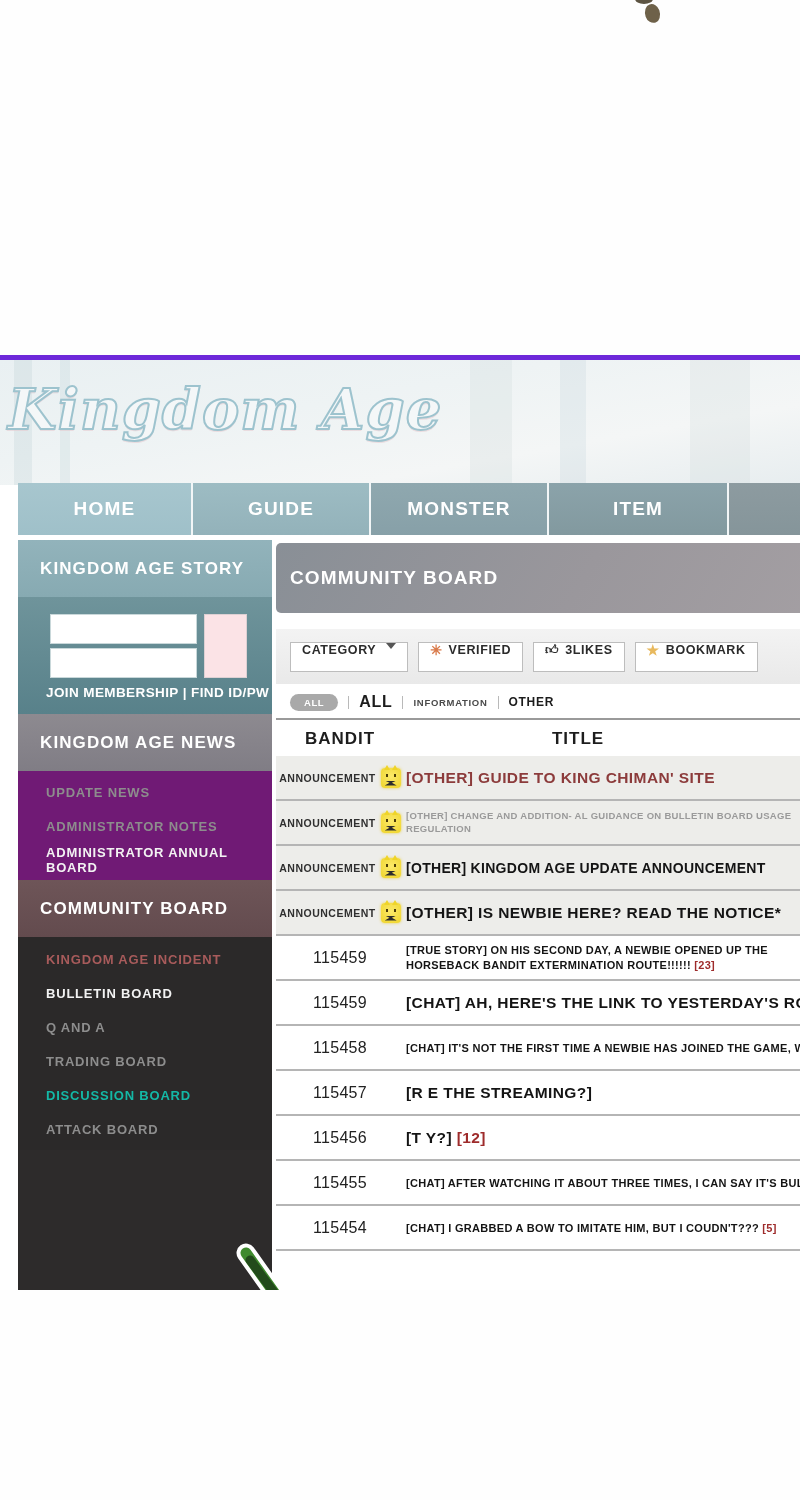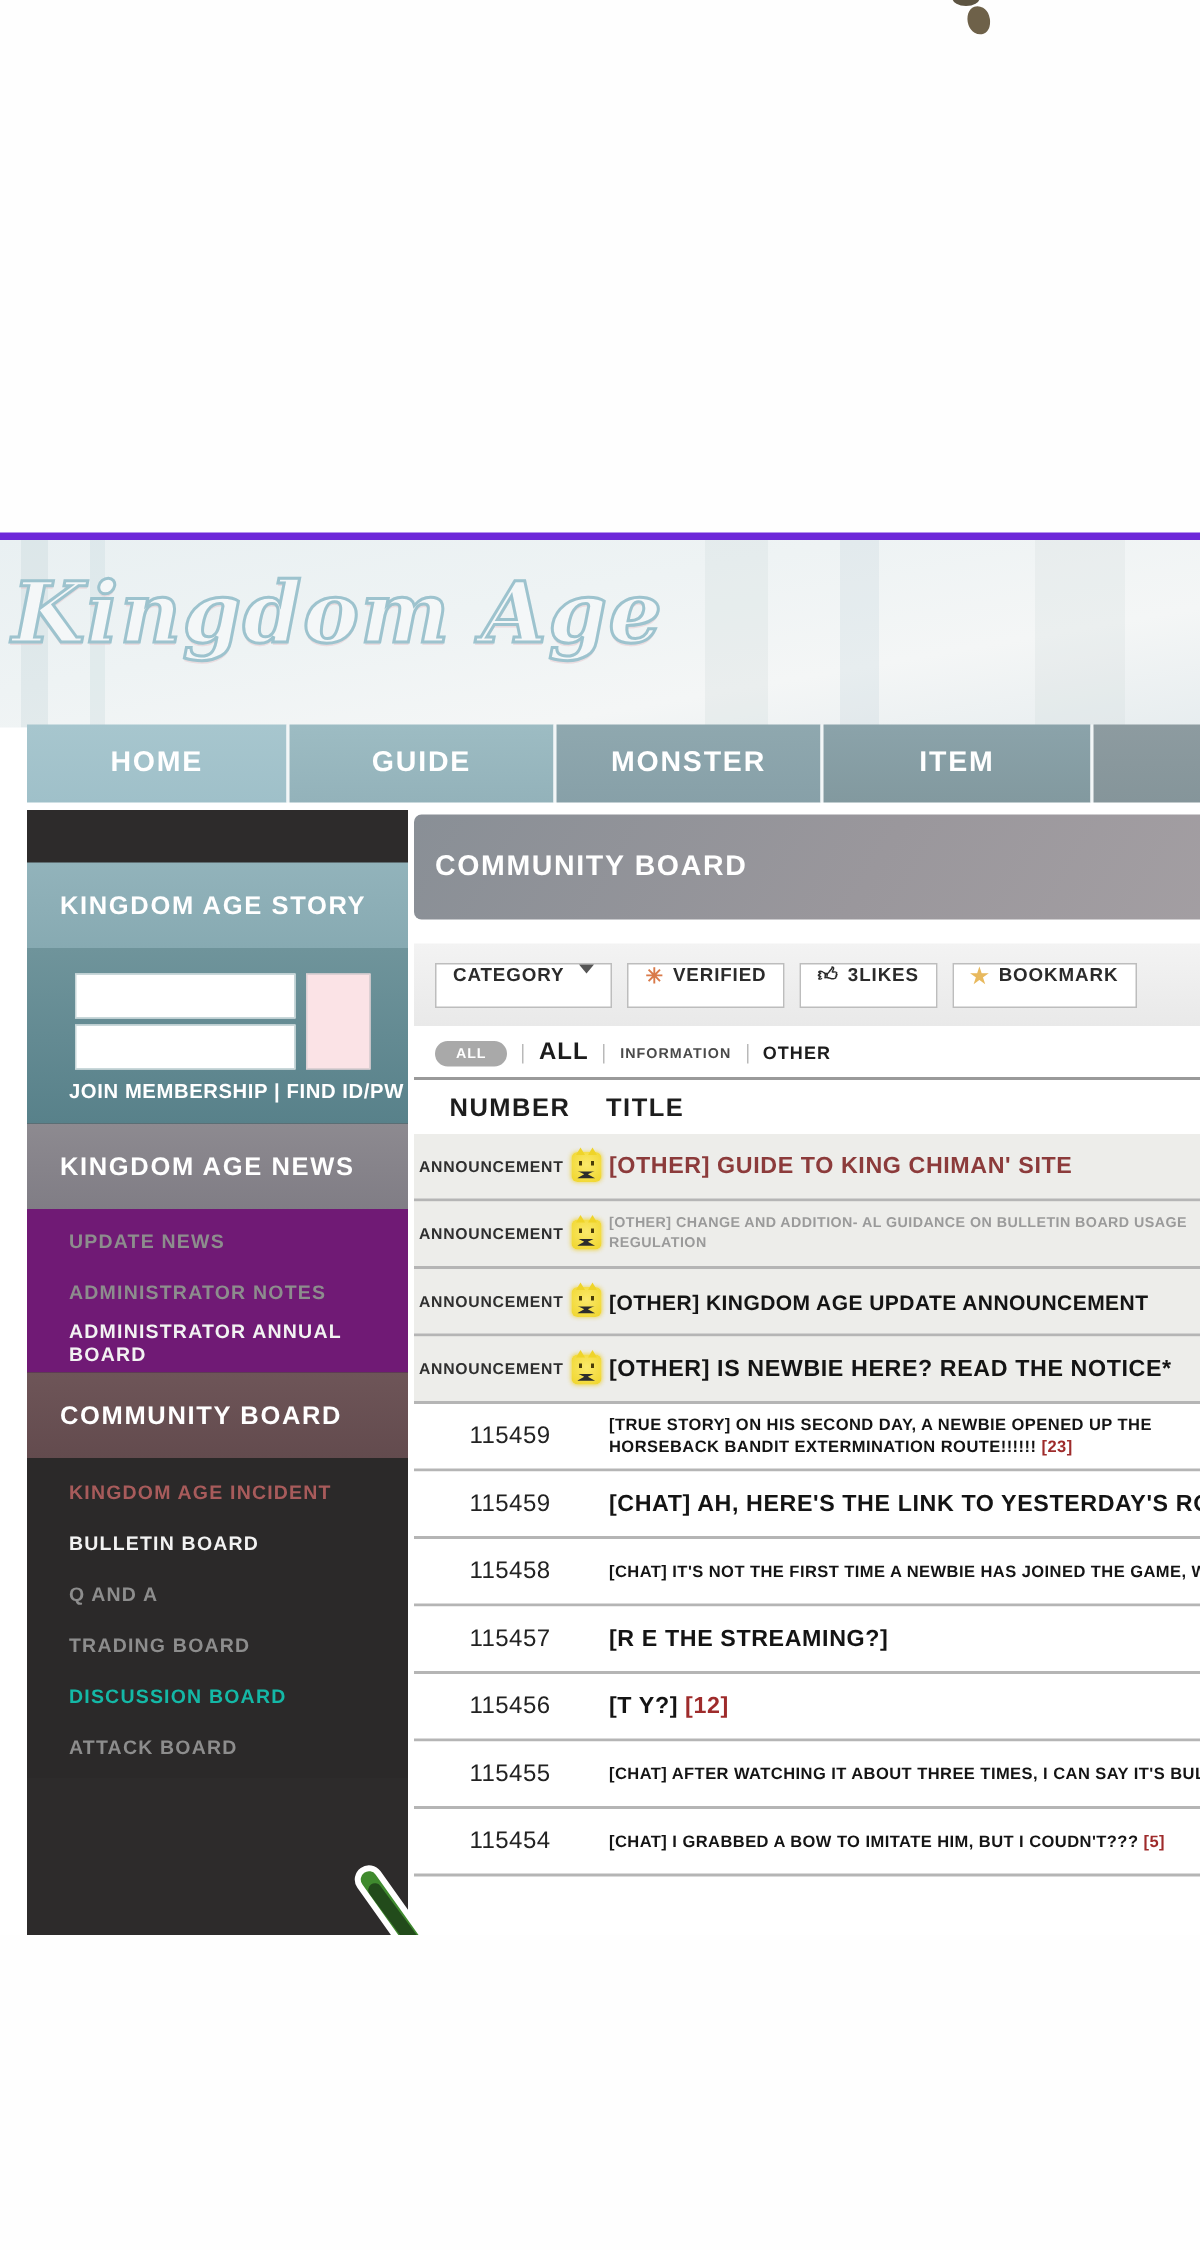--- a/index.html
+++ b/index.html
@@ -53,21 +53,21 @@
   #nav .navitem:nth-child(5){width:90px;background:linear-gradient(180deg,#8d9ba0,#85959a);border-right:none;}
 
   
   #cols{position:absolute;left:0;top:180px;width:800px;height:750px;}
 
   
   #sidebar{position:absolute;left:18px;top:0;width:254px;height:750px;overflow:hidden;
     background:#2d2b2b;}
   .sb-head{height:57px;display:flex;align-items:center;padding-left:22px;box-sizing:border-box;
     color:#fff;font-weight:bold;font-size:17px;letter-spacing:1.1px;}
-  #sb-head-story{background:linear-gradient(180deg,#92b3bb,#87aab2);margin-top:35px;}
+  #sb-head-story{background:linear-gradient(180deg,#92b3bb,#87aab2);}
   #sb-login{height:117px;background:linear-gradient(180deg,#6f949b,#58818a);
     position:relative;}
   .lg-field{position:absolute;left:32px;width:147px;height:30px;background:#fff;border:1px solid #c9d8da;box-sizing:border-box;}
   #lg-id{top:17px;}
   #lg-pw{top:51px;}
   #lg-btn{position:absolute;left:186px;top:17px;width:43px;height:64px;background:#fbe3e6;border:1px solid #ddd0d3;box-sizing:border-box;}
   #lg-links{position:absolute;left:28px;top:88px;color:#fff;font-weight:bold;font-size:13.5px;letter-spacing:.4px;white-space:nowrap;}
   #sb-head-news{background:linear-gradient(180deg,#8d8a90,#807d85);}
   .sb-sub{height:34px;display:flex;align-items:center;padding-left:28px;box-sizing:border-box;
     font-size:13px;font-weight:bold;letter-spacing:.8px;}
@@ -98,21 +98,21 @@
   .fsep{width:1px;height:13px;background:#b9b9b9;}
   .fitem{font-weight:bold;letter-spacing:.7px;color:#1c1c1c;}
   #f-all{font-size:16px;}
   #f-info{font-size:9.5px;color:#4a4a4a;}
   #f-other{font-size:12px;}
 
   
   #thead{position:absolute;left:4px;top:178px;width:556px;height:38px;
     border-top:2px solid #9a9a9a;border-bottom:2px solid #9a9a9a;display:flex;align-items:center;}
   #th-number{width:128px;text-align:center;font-weight:bold;font-size:17px;letter-spacing:1px;color:#1d1d1d;}
-  #th-title{flex:1;font-weight:bold;font-size:17px;letter-spacing:1px;color:#1d1d1d;margin-right:80px;}
+  #th-title{flex:1;text-align:center;font-weight:bold;font-size:17px;letter-spacing:1px;color:#1d1d1d;margin-right:80px;}
 
   #rows{position:absolute;left:4px;top:216px;width:556px;}
   .row{display:flex;align-items:center;min-height:45px;border-bottom:2px solid #b5b5b5;box-sizing:border-box;}
   .row.ann{background:#ededea;}
   .row.post{background:#fff;}
   .cnum{width:128px;flex:0 0 128px;display:flex;align-items:center;justify-content:center;gap:5px;}
   .cnum .anntxt{font-size:10.5px;font-weight:bold;letter-spacing:.5px;color:#2f2f2f;}
   .cnum .numtxt{font-size:16px;color:#222;letter-spacing:.3px;}
   .catface{width:20px;height:20px;border-radius:4px;background:radial-gradient(circle at 50% 42%,#fbe96a,#efd429);
     position:relative;flex:0 0 20px;box-shadow:0 0 3px rgba(235,205,40,.85);}
@@ -231,21 +231,21 @@
         <span id="pill-all">ALL</span>
         <span class="fsep"></span>
         <span class="fitem" id="f-all">ALL</span>
         <span class="fsep"></span>
         <span class="fitem" id="f-info">INFORMATION</span>
         <span class="fsep"></span>
         <span class="fitem" id="f-other">OTHER</span>
       </div>
 
       <div id="thead">
-        <div id="th-number">NUMBER</div>
+        <div id="th-number">BANDIT</div>
         <div id="th-title">TITLE</div>
       </div>
 
       <div id="rows">
           <div class="row ann">
             <div class="cnum">
               <span class="anntxt">ANNOUNCEMENT</span>
               <span class="catface">
                 <span class="cateye l"></span>
                 <span class="cateye r"></span>

